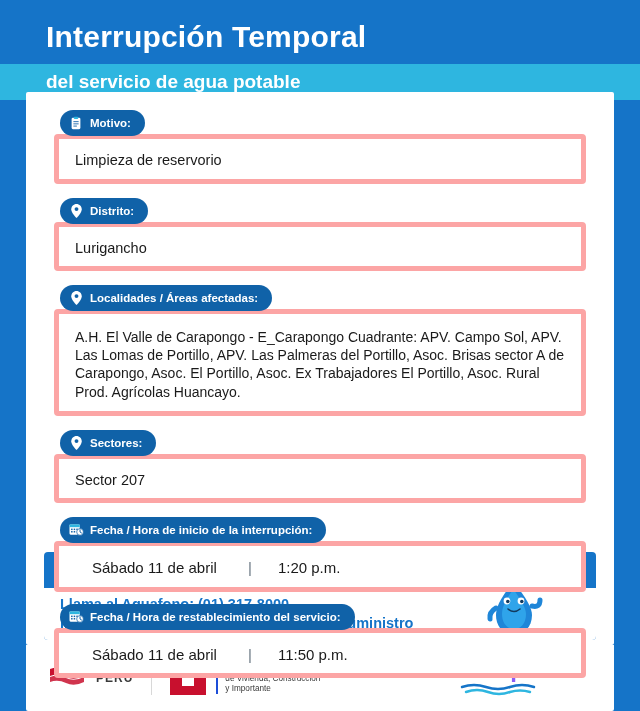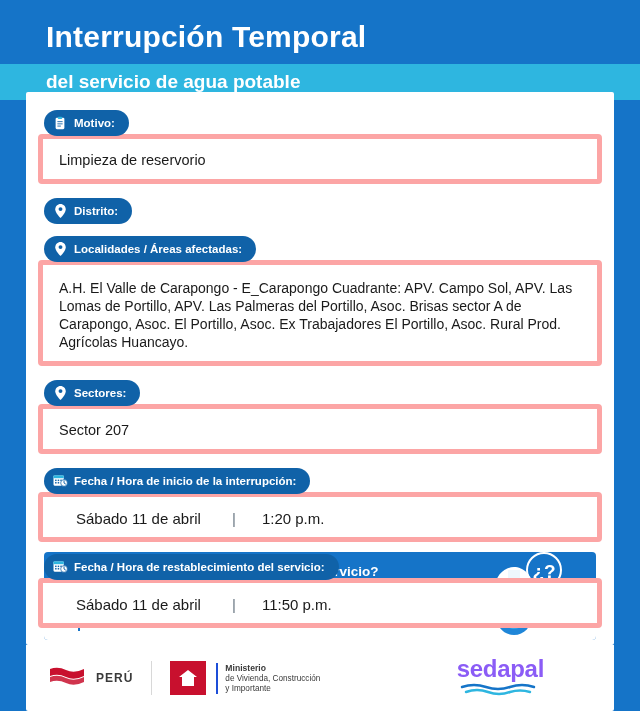--- a/index.html
+++ b/index.html
@@ -48,21 +48,21 @@
   .card {
     position: absolute;
     left: 26px;
     top: 92px;
     width: 588px;
     height: 553px;
     background: #ffffff;
     border-radius: 2px;
   }
   .field {
-    padding: 0 12px;
+    padding: 0 28px;
   }
   .field-label {
     display: inline-flex;
     align-items: center;
     background: #1062a8;
     color: #ffffff;
     font-size: 11.5px;
     font-weight: bold;
     border-radius: 13px;
     padding: 5px 14px 5px 8px;
@@ -254,20 +254,21 @@
     <div class="field">
       <div class="field-label">
         <span class="ico">
           <svg width="11" height="14" viewBox="0 0 12 16">
               <path d="M6 0C2.7 0 0 2.7 0 6c0 4.3 6 10 6 10s6-5.7 6-10c0-3.3-2.7-6-6-6z" fill="#ffffff"></path>
               <circle cx="6" cy="5.8" r="2.2" fill="#1062a8"></circle>
             </svg>
         </span>
         <span>Distrito:</span>
       </div>
+      <div class="field-box">Lurigancho</div>
     </div>
 
     <div class="spacer"></div>
 
     <div class="field">
       <div class="field-label">
         <span class="ico">
           <svg width="11" height="14" viewBox="0 0 12 16">
               <path d="M6 0C2.7 0 0 2.7 0 6c0 4.3 6 10 6 10s6-5.7 6-10c0-3.3-2.7-6-6-6z" fill="#ffffff"></path>
               <circle cx="6" cy="5.8" r="2.2" fill="#1062a8"></circle>

